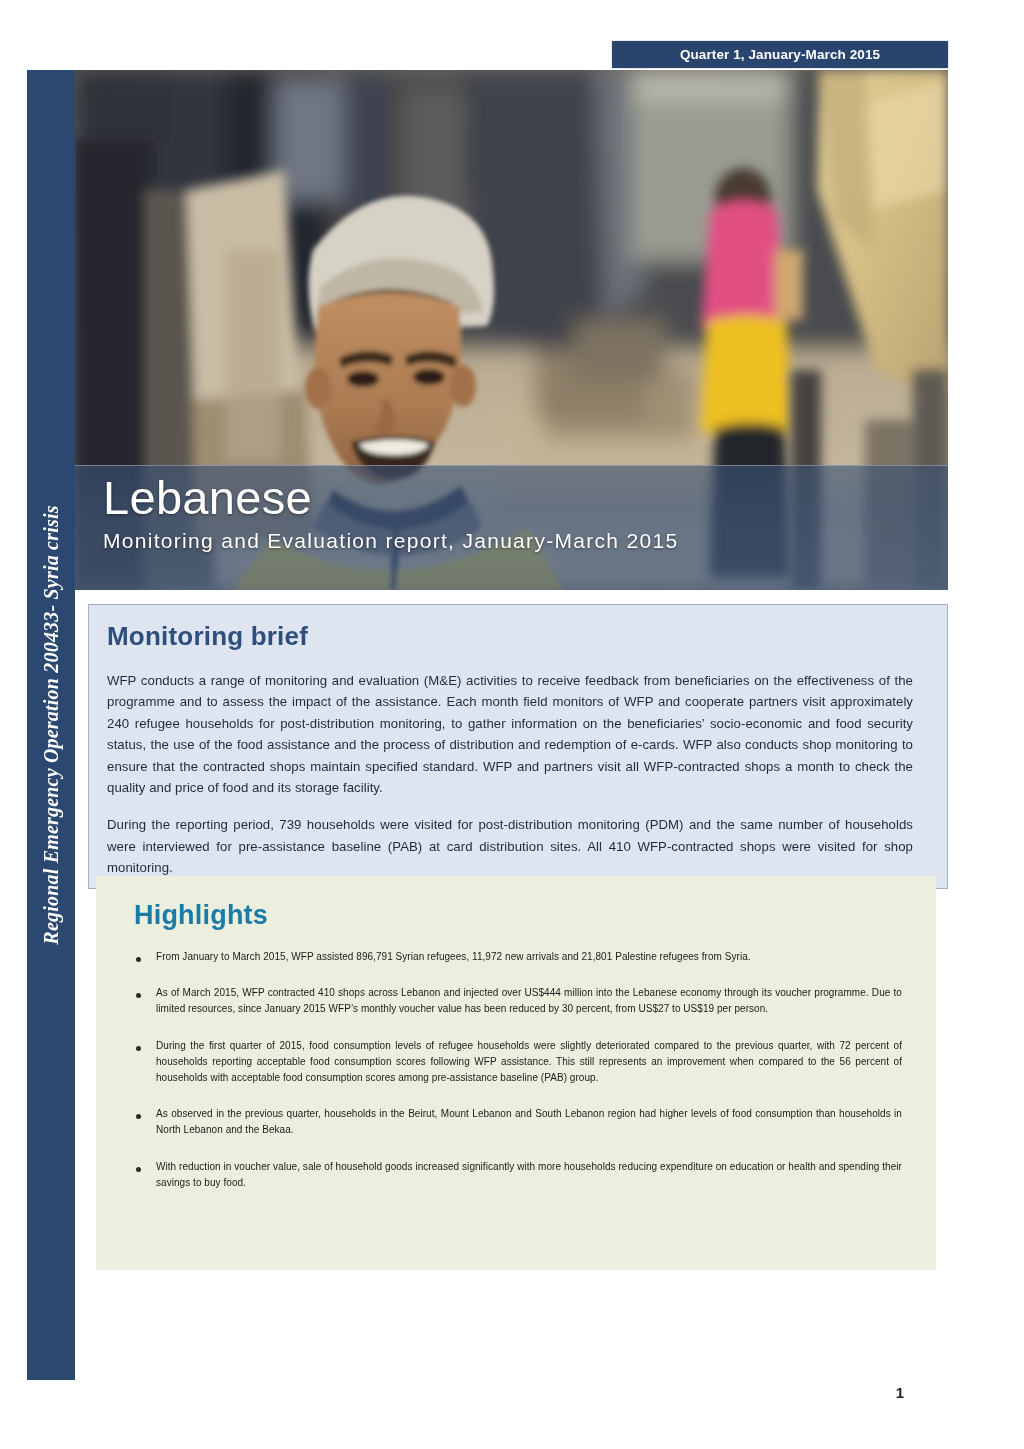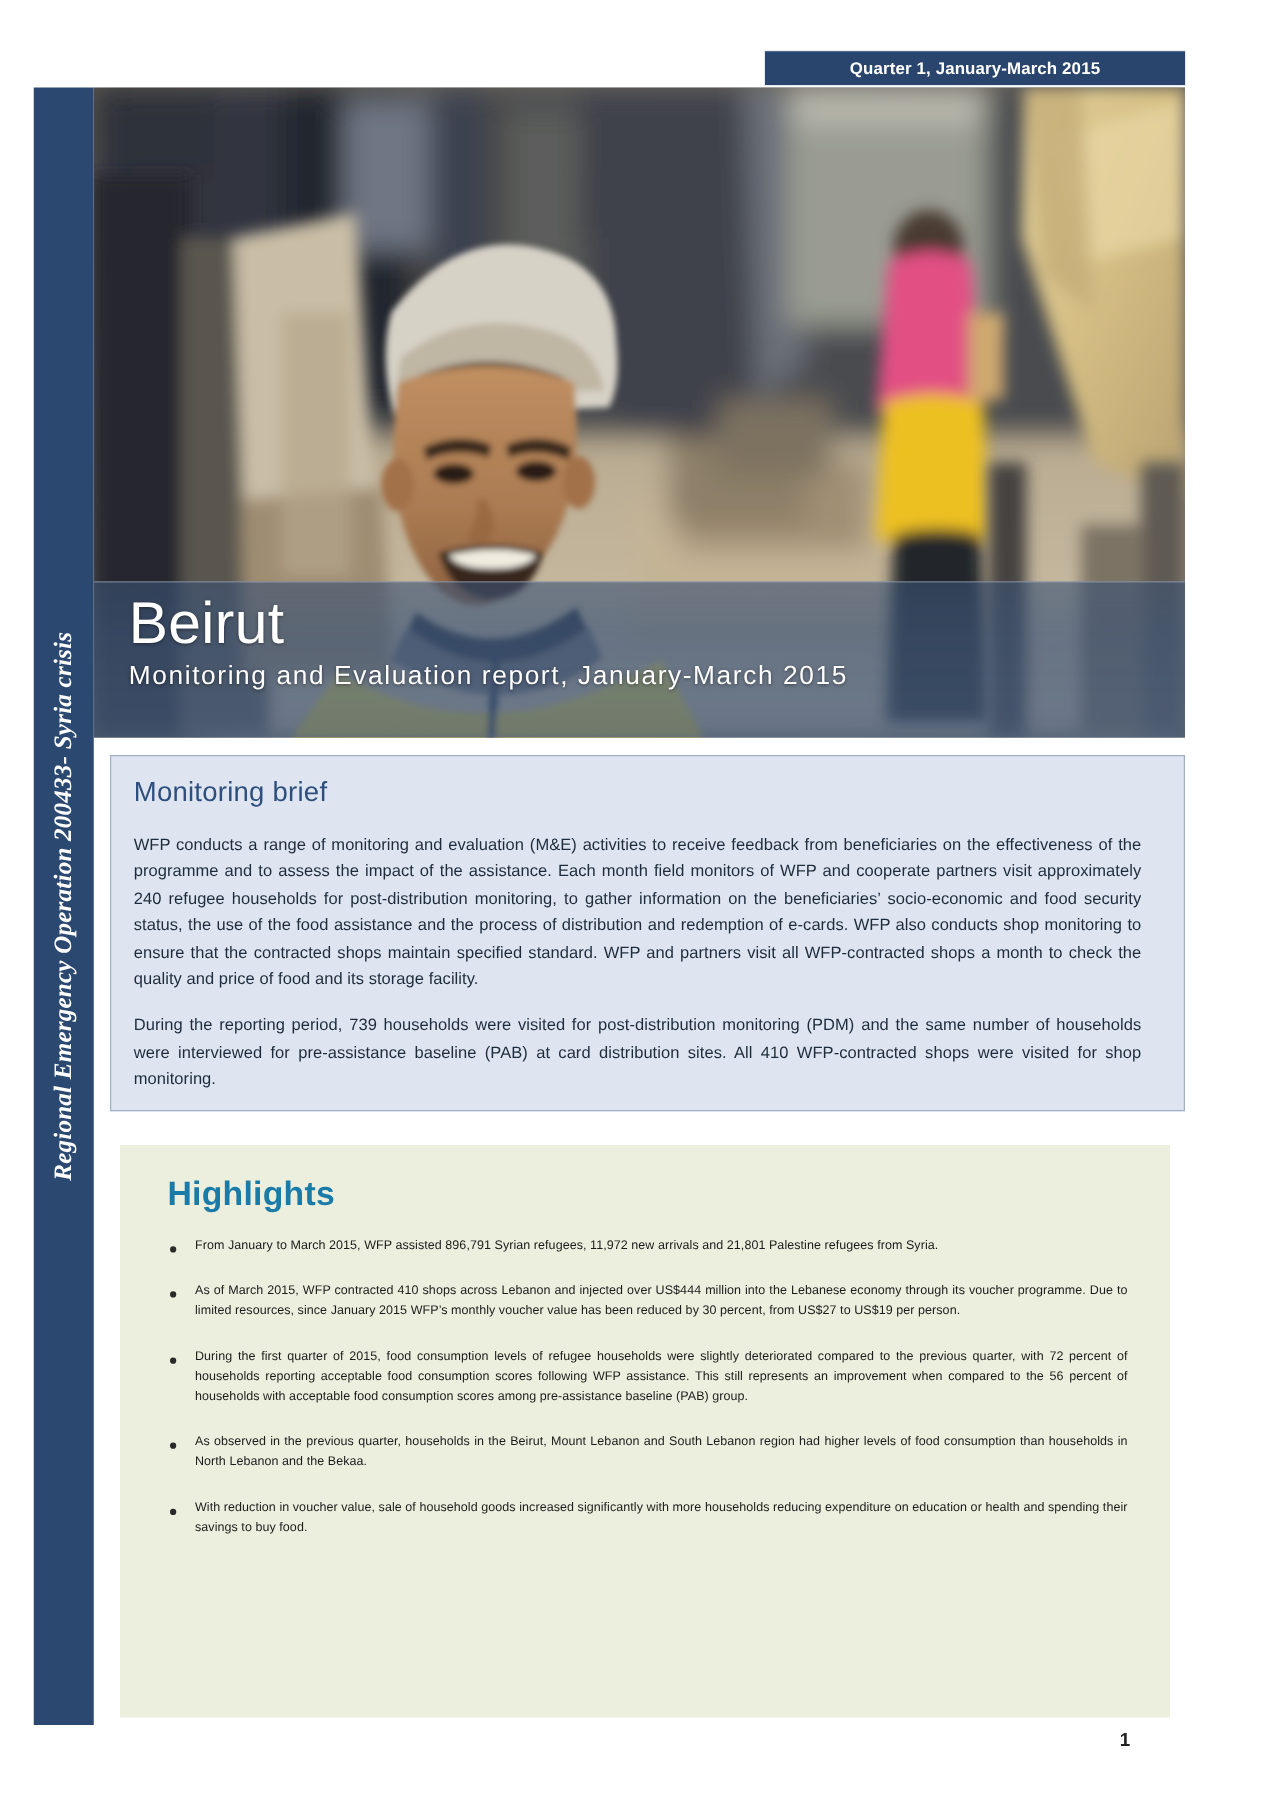--- a/index.html
+++ b/index.html
@@ -110,42 +110,42 @@
     left: 88px;
     top: 604px;
     width: 860px;
     height: 285px;
     background: #dee5f0;
     border: 1px solid #9fb0c8;
     padding: 16px 18px 14px 18px;
   }
   .brief h2 {
     margin: 0 0 18px 0;
-    font-size: 22px;
-    font-weight: normal;
+    font-size: 26px;
+    font-weight: bold;
     color: #2e4f7d;
     letter-spacing: .2px;
   }
   .brief p {
     margin: 0 16px 16px 0;
     font-size: 13.2px;
     line-height: 1.62;
     color: #1d2b3c;
     text-align: justify;
     letter-spacing: .05px;
   }
   .brief p:last-child { margin-bottom: 0; }
 
   
   .highlights {
     position: absolute;
     left: 96px;
-    top: 916px;
+    top: 876px;
     width: 840px;
-    height: 458px;
+    height: 394px;
     background: #ecefdd;
     padding: 18px 26px 18px 26px;
   }
   .highlights h2 {
     margin: 6px 0 18px 12px;
     font-size: 27px;
     font-weight: bold;
     color: #1a7ba8;
     letter-spacing: .2px;
   }
@@ -327,21 +327,21 @@
         <path d="M258 420 q62 44 128 -4 l20 40 q-70 56 -166 4 Z" fill="#2c3340"></path>
         <path d="M250 432 q70 56 146 0 l10 22 q-78 62 -168 4 Z" fill="#6f6f74"></path>
 
         <path d="M196 468 q120 70 258 -10 l34 62 l-330 0 Z" fill="url(#gJacket)"></path>
 
         <path d="M322 452 L318 520" stroke="#20304a" stroke-width="7" fill="none"></path>
       </g>
     </svg>
 
     <div class="hero-caption">
-      <div class="hero-title">Beirut</div>
+      <div class="hero-title">Lebanese</div>
       <div class="hero-subtitle">Monitoring and Evaluation report, January-March 2015</div>
     </div>
   </div>
 
   <section class="brief">
     <h2>Monitoring brief</h2>
     <p>WFP conducts a range of monitoring and evaluation (M&amp;E) activities to receive feedback from beneficiaries on the effectiveness of the programme and to assess the impact of the assistance. Each month field monitors of WFP and cooperate partners visit approximately 240 refugee households for post-distribution monitoring, to gather information on the beneficiaries’ socio-economic and food security status, the use of the food assistance and the process of distribution and redemption of e-cards. WFP also conducts shop monitoring to ensure that the contracted shops maintain specified standard. WFP and partners visit all WFP-contracted shops a month to check the quality and price of food and its storage facility.</p>
     <p>During the reporting period, 739 households were visited for post-distribution monitoring (PDM) and the same number of households were interviewed for pre-assistance baseline (PAB) at card distribution sites. All 410 WFP-contracted shops were visited for shop monitoring.</p>
   </section>
 

